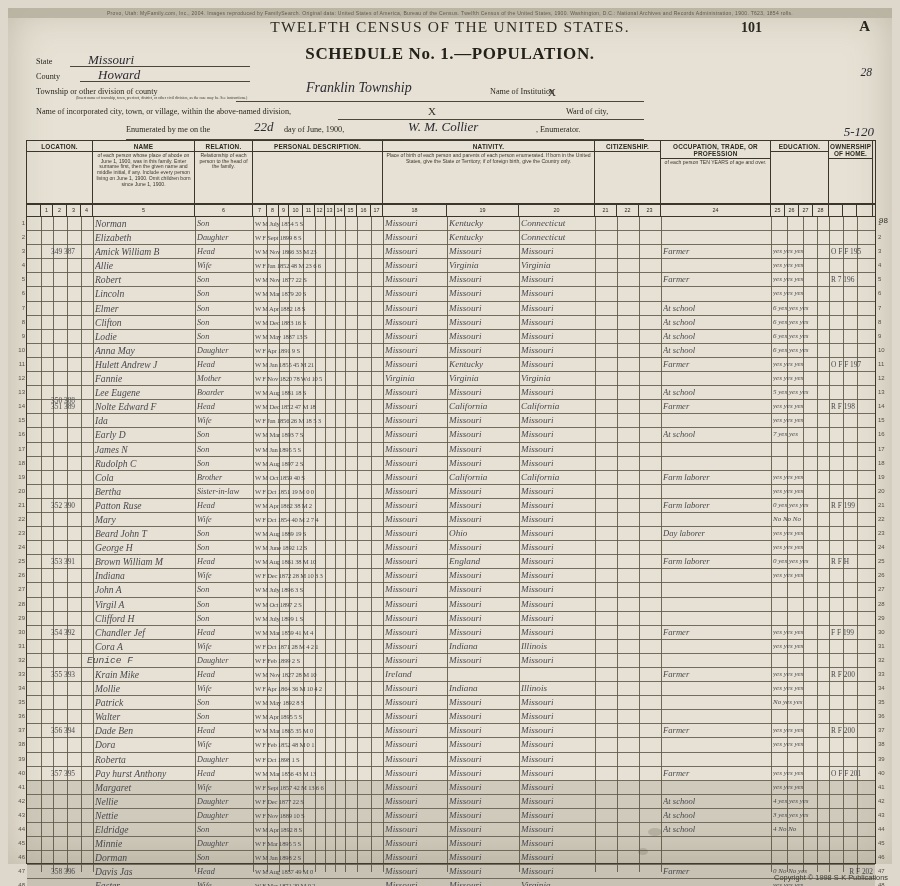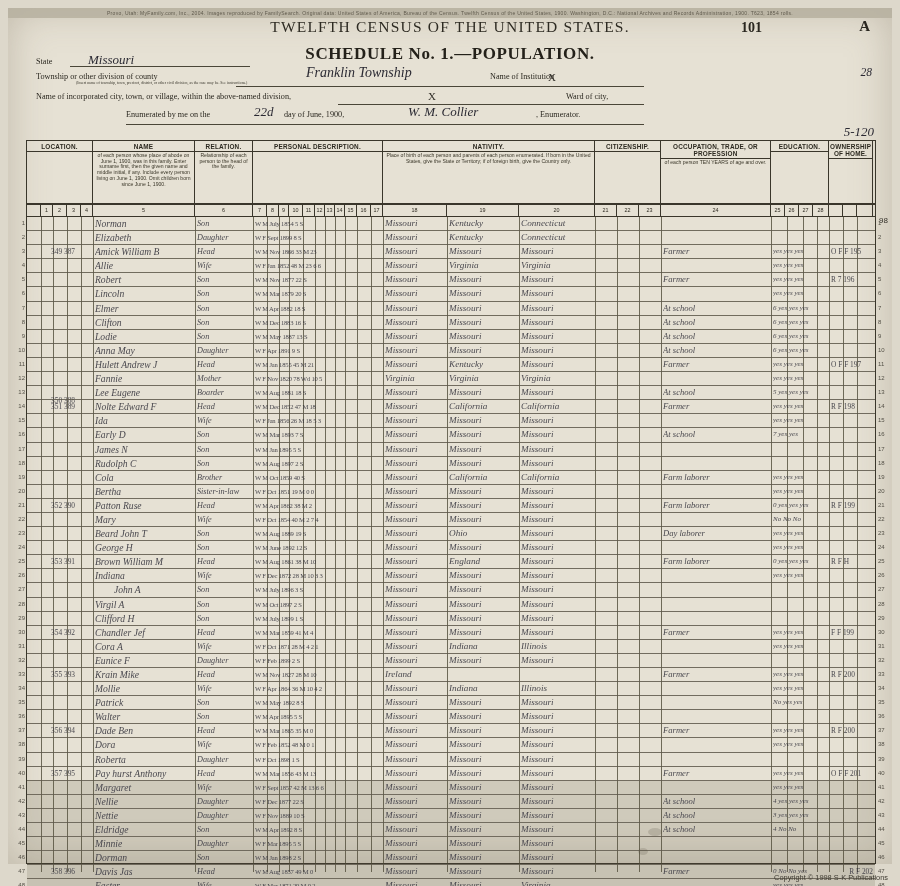--- a/index.html
+++ b/index.html
@@ -122,20 +122,25 @@
     <div class="pageno">101</div>
     <div class="letterA">A</div>
 
     <div class="sheetnoval hand">28</div>
 
     <div class="hdrlines">
       <div class="hline">
         <span class="lab">State</span>
         <span class="rule" style="left:34px;width:180px;"></span>
         <span class="hand big" style="position:absolute;left:52px;top:-2px;">Missouri</span>
+      </div>
+      <div class="hline">
+        <span class="lab">County</span>
+        <span class="rule" style="left:44px;width:170px;"></span>
+        <span class="hand big" style="position:absolute;left:62px;top:-2px;">Howard</span>
       </div>
       <div class="hline" style="height:20px;">
         <span class="lab">Township or other division of county</span>
         <span class="rule" style="left:200px;width:408px;"></span>
         <span class="hand big" style="position:absolute;left:270px;top:-4px;font-size:14px;">Franklin Township</span>
         <span style="position:absolute;left:40px;top:12px;font-size:3.9px;color:#3b382e;">(Insert name of township, town, precinct, district, or other civil division, as the case may be.  See instructions.)</span>
         <span class="centerlab" style="left:454px;top:3px;">Name of Institution</span>
         <span class="xmark" style="position:absolute;left:512px;top:2px;">X</span>
       </div>
       <div class="hline" style="height:18px;">
@@ -623,21 +628,21 @@
             <div class="cell c-pl" style="left: 422px; width: 70px;">Missouri</div>
             <div class="cell c-pl" style="left: 494px; width: 74px;">Missouri</div>
             <div class="cell c-occ" style="left: 636px; width: 108px;"></div>
             <div class="cell c-ed" style="left: 746px; width: 56px;">yes yes yes</div>
             <div class="cell c-id" style="left: 804px; width: 42px;"></div>
           </div>
           <div class="row">
             <div class="rn">27</div>
             <div class="rn r">27</div>
             <div class="cell c-id" style="left: 24px; width: 42px;"></div>
-            <div class="cell c-nm" style="left: 68px; width: 100px; padding-left: 19px;">John A</div>
+            <div class="cell c-nm" style="left: 68px; width: 100px;">John A</div>
             <div class="cell c-sm" style="left: 170px; width: 56px;">Son</div>
             <div class="cell c-xs" style="left: 228px; width: 128px;">W M July 1896 3 S</div>
             <div class="cell c-pl" style="left: 358px; width: 62px;">Missouri</div>
             <div class="cell c-pl" style="left: 422px; width: 70px;">Missouri</div>
             <div class="cell c-pl" style="left: 494px; width: 74px;">Missouri</div>
             <div class="cell c-occ" style="left: 636px; width: 108px;"></div>
             <div class="cell c-ed" style="left: 746px; width: 56px;"></div>
             <div class="cell c-id" style="left: 804px; width: 42px;"></div>
           </div>
           <div class="row">
@@ -693,21 +698,21 @@
             <div class="cell c-pl" style="left: 422px; width: 70px;">Indiana</div>
             <div class="cell c-pl" style="left: 494px; width: 74px;">Illinois</div>
             <div class="cell c-occ" style="left: 636px; width: 108px;"></div>
             <div class="cell c-ed" style="left: 746px; width: 56px;">yes yes yes</div>
             <div class="cell c-id" style="left: 804px; width: 42px;"></div>
           </div>
           <div class="row">
             <div class="rn">32</div>
             <div class="rn r">32</div>
             <div class="cell c-id" style="left: 24px; width: 42px;"></div>
-            <div class="cell c-nm" style="left: 68px; width: 100px;">Eunice F</div>
+            <div class="cell c-nm" style="left: 60px; width: 100px; font-family: Liberation Mono, monospace;">Eunice F</div>
             <div class="cell c-sm" style="left: 170px; width: 56px;">Daughter</div>
             <div class="cell c-xs" style="left: 228px; width: 128px;">W F Feb 1899 2 S</div>
             <div class="cell c-pl" style="left: 358px; width: 62px;">Missouri</div>
             <div class="cell c-pl" style="left: 422px; width: 70px;">Missouri</div>
             <div class="cell c-pl" style="left: 494px; width: 74px;">Missouri</div>
             <div class="cell c-occ" style="left: 636px; width: 108px;"></div>
             <div class="cell c-ed" style="left: 746px; width: 56px;"></div>
             <div class="cell c-id" style="left: 804px; width: 42px;"></div>
           </div>
           <div class="row">

